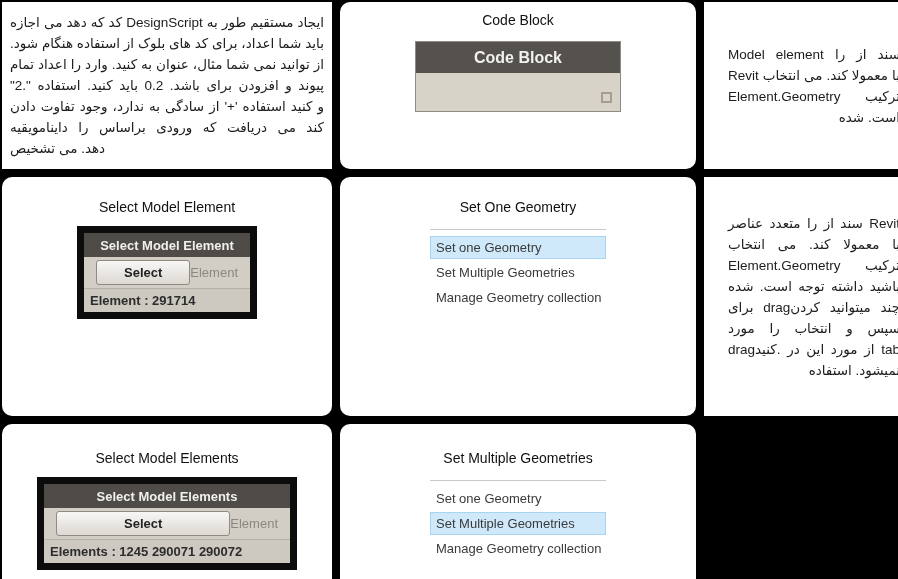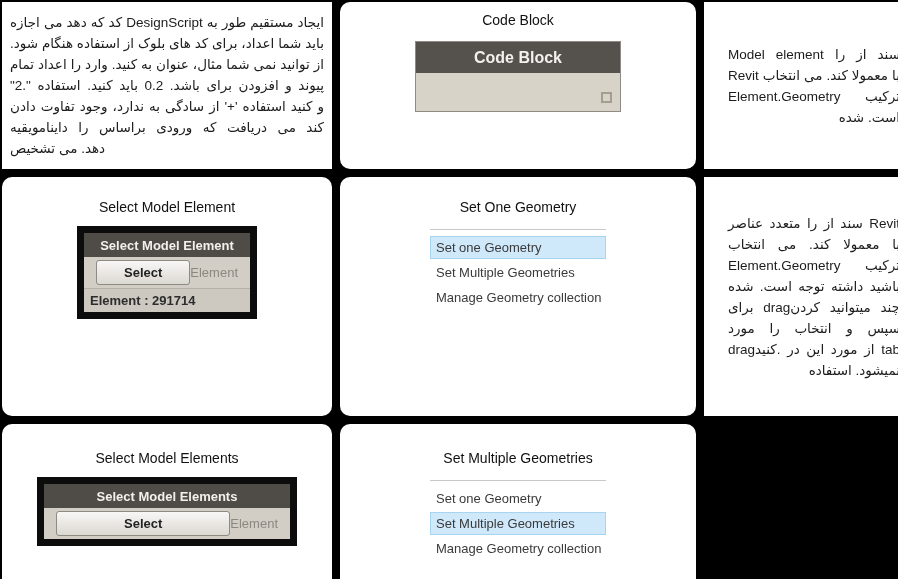--- a/index.html
+++ b/index.html
@@ -119,20 +119,21 @@
   </div>
 
   <div class="cell cap-cell">
     <div class="caption mt3">Select Model Elements</div>
     <div class="sel-frame w2">
       <div class="sel-header">Select Model Elements</div>
       <div class="sel-mid">
         <div class="sel-btn">Select</div>
         <div class="sel-port">Element</div>
       </div>
+      <div class="sel-status">Elements : 1245 290071 290072</div>
     </div>
   </div>
 
   <div class="cell cap-cell">
     <div class="caption mt3">Set Multiple Geometries</div>
     <div class="menu">
       <div class="menu-divider"></div>
       <div class="menu-item">Set one Geometry</div>
       <div class="menu-item hl">Set Multiple Geometries</div>
       <div class="menu-item">Manage Geometry collection</div>

